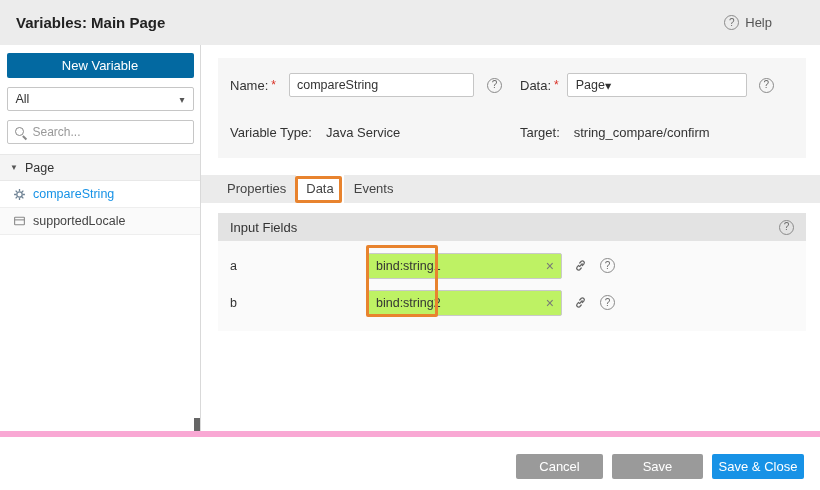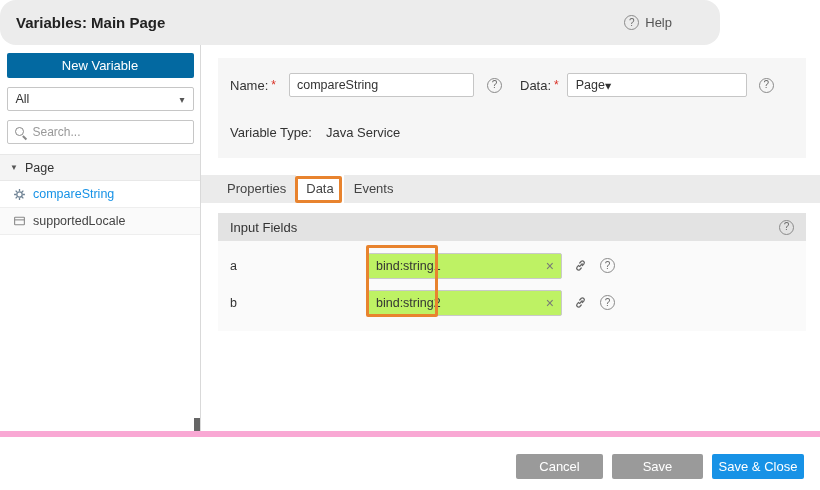--- a/index.html
+++ b/index.html
@@ -1,21 +1,21 @@
 <!DOCTYPE html>
 <html><head>
 <meta charset="utf-8">
 <style>
   * { margin:0; padding:0; box-sizing:border-box; }
   html,body { width:820px; height:490px; }
   body { font-family:"Liberation Sans", sans-serif; font-size:13px; color:#333; background:#fff; }
   .app { position:relative; width:820px; height:490px; overflow:hidden; background:#fff; }
 
   
-  .topbar { position:absolute; top:0; left:0; width:720px; height:45px; background:#ececec; display:flex; align-items:center; padding:0 16px;border-radius:16px; }
+  .topbar { position:absolute; top:0; left:0; width:820px; height:45px; background:#ececec; display:flex; align-items:center; padding:0 16px; }
   .topbar h1 { font-size:15px; font-weight:bold; color:#222; }
   .topbar .help { margin-left:auto; margin-right:32px; display:flex; align-items:center; gap:6px; color:#555; font-size:13px; cursor:pointer; }
 
   .qcircle { width:15px; height:15px; border:1px solid #8a8a8a; border-radius:50%; color:#6a6a6a; font-size:10px; line-height:1; display:inline-flex; align-items:center; justify-content:center; flex:none; background:transparent; cursor:pointer; }
 
   
   .sidebar { position:absolute; top:45px; left:0; width:201px; height:386px; background:#fff; border-right:1px solid #d9d9d9; }
   .btn-blue { display:block; color:#fff; border:none; border-radius:2px; font-family:inherit; font-size:13px; cursor:pointer; }
   .sidebar .btn-blue { width:187px; margin:8px auto 0; height:25px; }
   .sidebar .select, .searchbox { width:187px; margin:9px auto 4px; height:24px; border:1px solid #c6c6c6; border-radius:2px; background:#fff; display:flex; align-items:center; padding:0 8px; font-size:12.5px; cursor:pointer; }
@@ -153,20 +153,24 @@
             <span>Page</span>
             <span class="caret">▾</span>
           </div>
           <span class="qcircle" style="margin-left:12px;">?</span>
         </div>
       </div>
 
       <div class="form-row meta">
         <span class="lbl">Variable Type:</span>
         <span class="val">Java Service</span>
+        <div class="col2">
+          <span class="lbl">Target:</span>
+          <span class="val">string_compare/confirm</span>
+        </div>
       </div>
     </section>
 
     <nav class="tabs">
       <div class="tab">Properties</div>
       <div class="tab active">Data</div>
       <div class="tab">Events</div>
     </nav>
 
     <section class="section-header">

